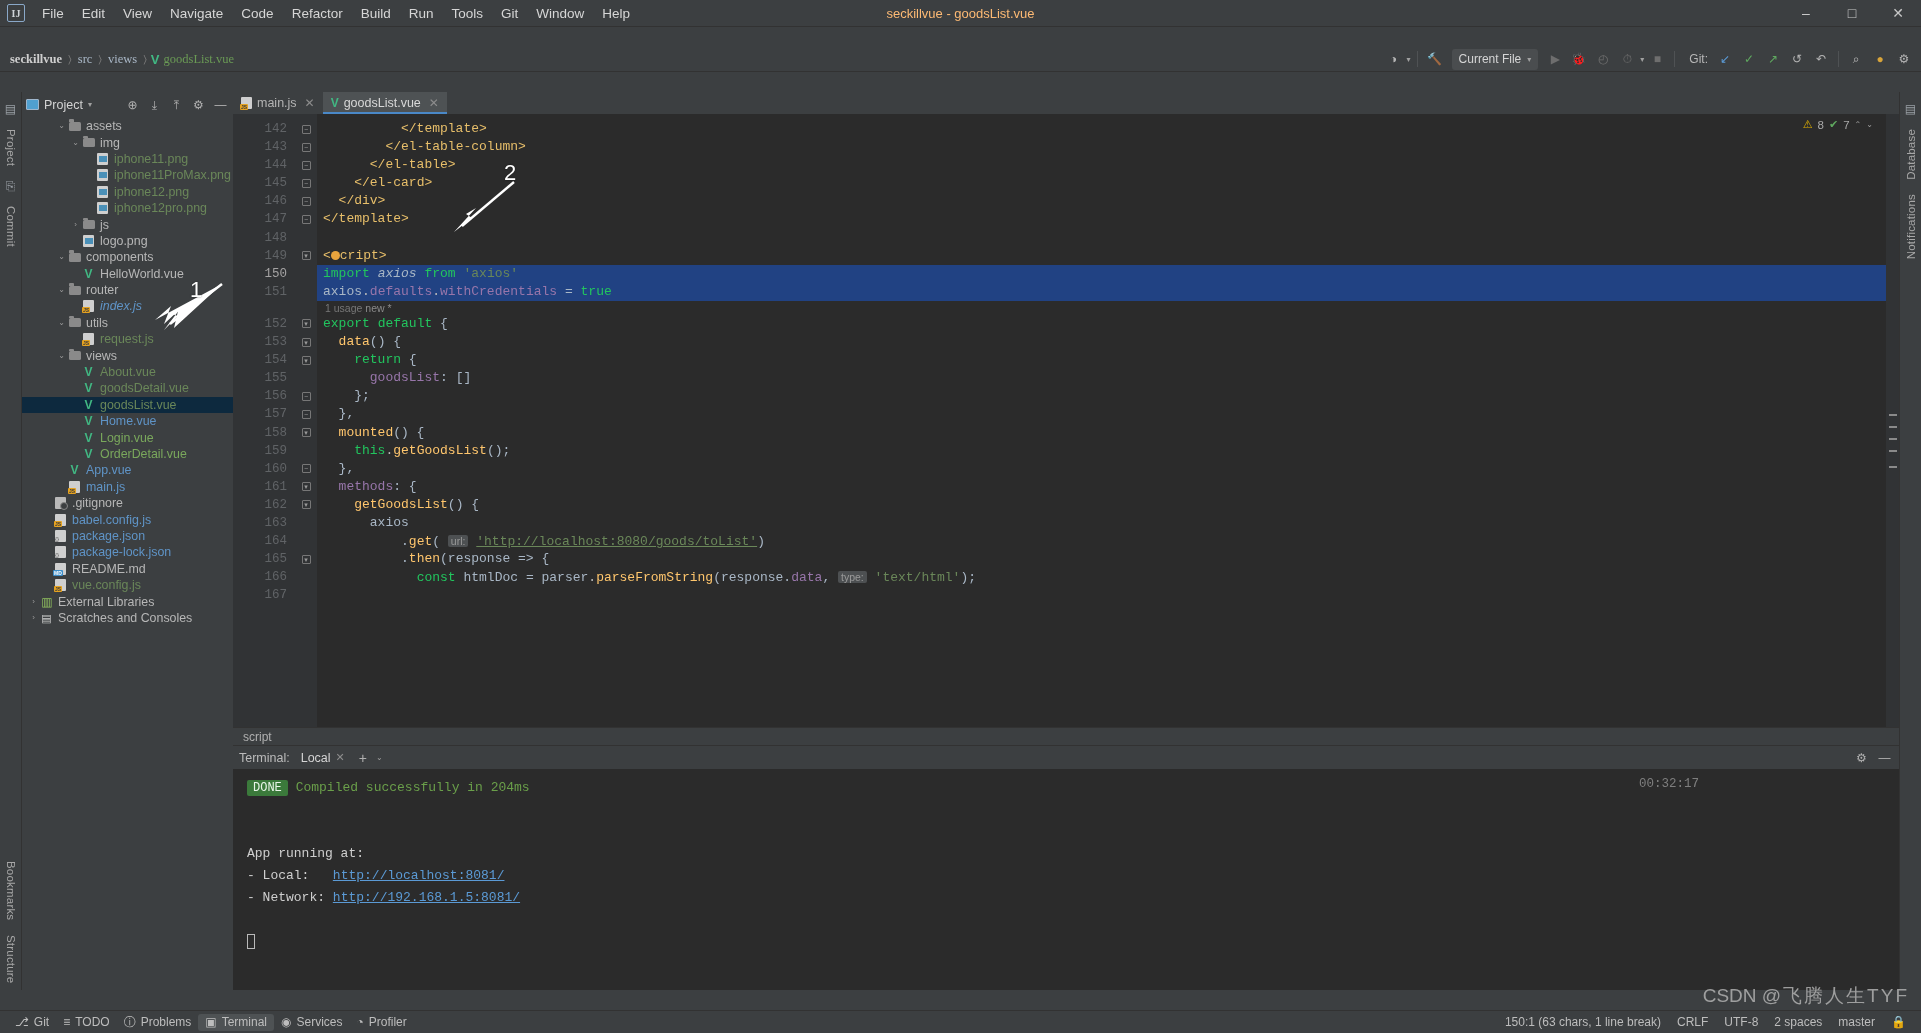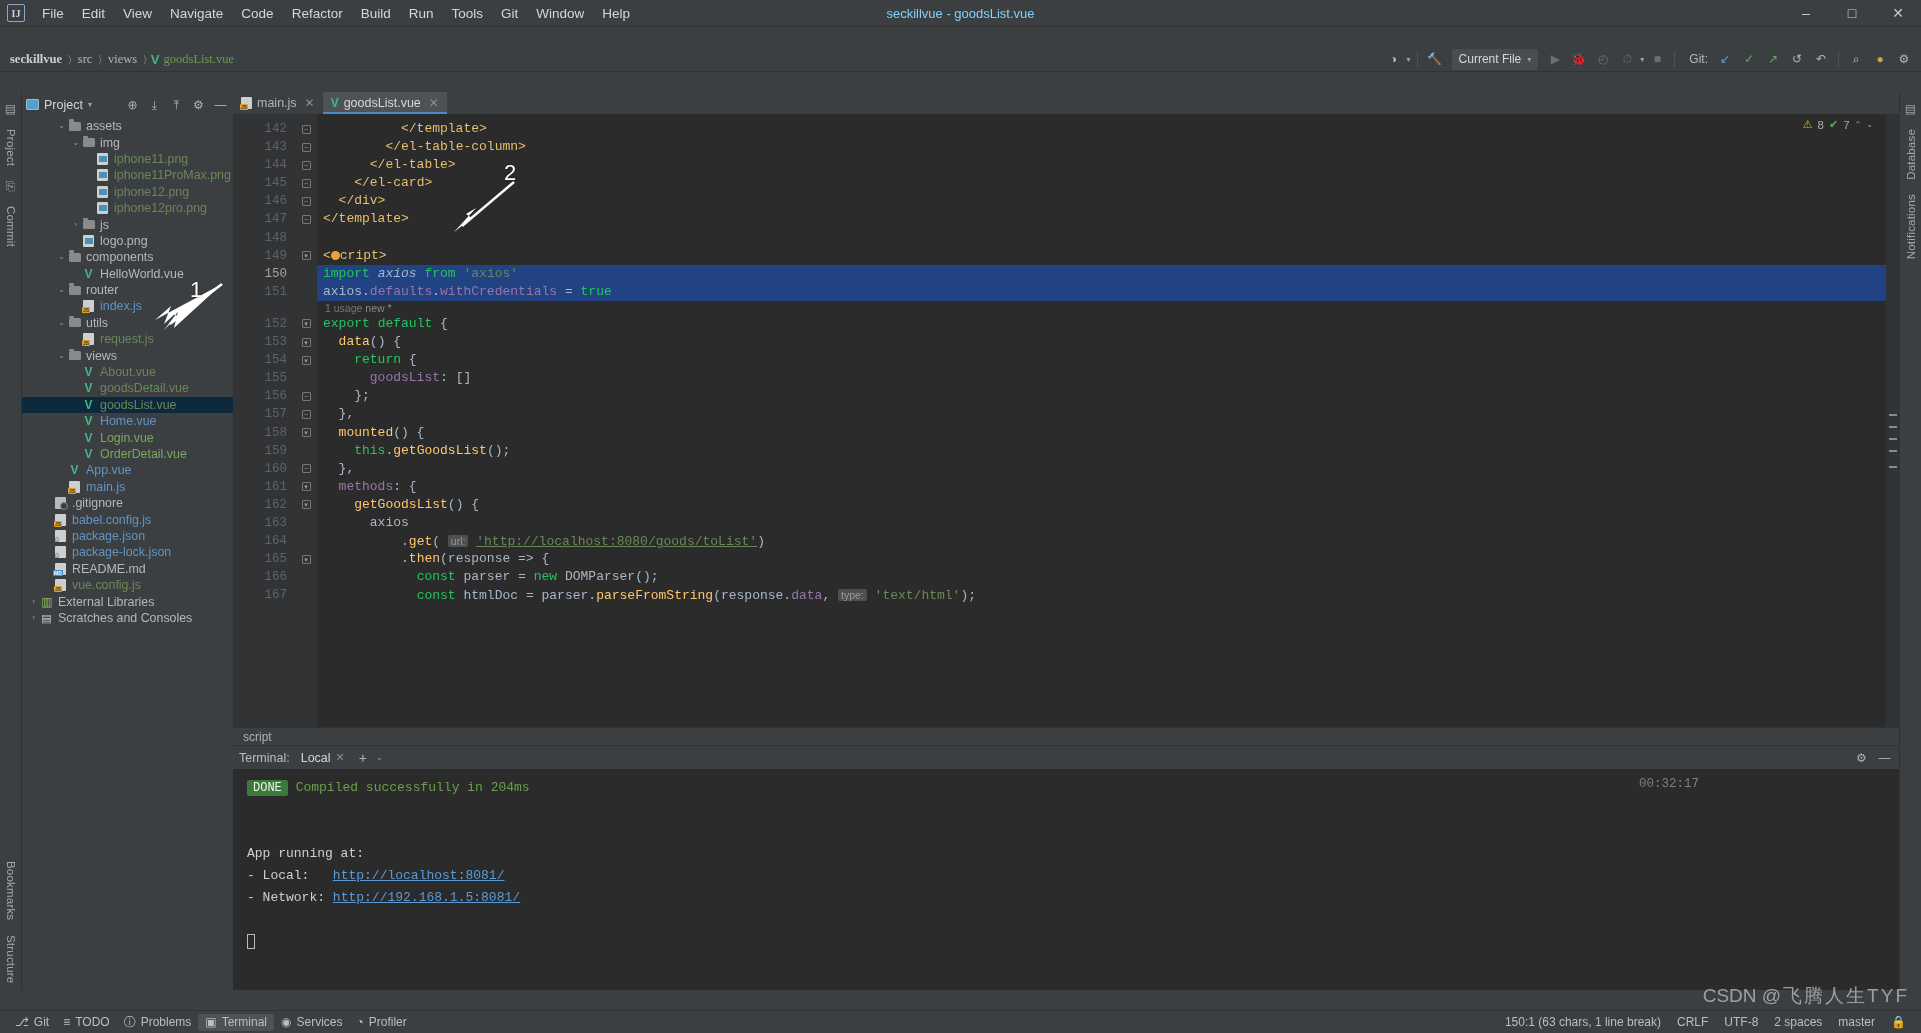--- a/index.html
+++ b/index.html
@@ -19,21 +19,21 @@
     height:27px; background:#3c3f41; display:flex; align-items:center;
     border-bottom:1px solid #323232; flex:0 0 27px; position:relative;
   }
   .ij-logo {
     width:18px;height:18px;margin:0 8px 0 7px;border:1px solid #8aa8c8;
     display:flex;align-items:center;justify-content:center;
     font-size:10px;color:#cfd4d8;font-weight:bold;font-family:"Liberation Serif",serif;
     border-radius:2px;
   }
   .menu-item { padding:3px 9px; font-size:13.5px; color:#d6d6d6; cursor:default; }
-  .win-title { position:absolute; left:0; right:0; text-align:center; font-size:13px; color:#7dd3fc; pointer-events:none;}
+  .win-title { position:absolute; left:0; right:0; text-align:center; font-size:13px; color:#fdba74; pointer-events:none;}
   .win-btns { margin-left:auto; display:flex; z-index:3;}
   .win-btn { width:46px;height:27px;display:flex;align-items:center;justify-content:center;color:#c8c8c8;font-size:14px;}
 
   
   .navbar {
     height:25px; background:#3c3f41; display:flex; align-items:center;
     padding-left:8px; flex:0 0 25px; border-bottom:1px solid #323232;
   }
   .crumb { font-size:12.5px; color:#a9b7c6; padding:0 2px;font-family:Liberation Serif, serif;}
   .crumb.bold { font-weight:bold; color:#cfcfcf;}
@@ -349,21 +349,21 @@
             </span>
             <span class="tlabel c-gray">HelloWorld.vue</span>
           </div>
           <div class="trow" style="padding-left: 34px;">
             <span class="arrow">⌄</span>
             <span class="ico">
               <span class="folder"></span>
             </span>
             <span class="tlabel c-gray">router</span>
           </div>
-          <div class="trow" style="padding-left: 48px;">
+          <div class="trow" style="padding-left: 48px; font-style: italic;">
             <span class="arrow"></span>
             <span class="ico">
               <span class="fjs"></span>
             </span>
             <span class="tlabel c-blue">index.js</span>
           </div>
           <div class="trow" style="padding-left: 34px;">
             <span class="arrow">⌄</span>
             <span class="ico">
               <span class="folder"></span>
@@ -627,21 +627,20 @@
               <div class="cline">    <span class="s-id">};</span></div>
               <div class="cline">  <span class="s-id">},</span></div>
               <div class="cline">  <span class="s-fn">mounted</span><span class="s-id">() {</span></div>
               <div class="cline">    <span class="s-kw">this</span>.<span class="s-fn">getGoodsList</span><span class="s-id">();</span></div>
               <div class="cline">  <span class="s-id">},</span></div>
               <div class="cline">  <span class="s-purple">methods</span><span class="s-id">: {</span></div>
               <div class="cline">    <span class="s-fn">getGoodsList</span><span class="s-id">() {</span></div>
               <div class="cline">      <span class="s-id">axios</span></div>
               <div class="cline">          <span class="s-id">.</span><span class="s-fn">get</span><span class="s-id">(</span> <span class="hint-chip">url:</span> <span class="s-link">'http://localhost:8080/goods/toList'</span><span class="s-id">)</span></div>
               <div class="cline">          <span class="s-id">.</span><span class="s-fn">then</span><span class="s-id">(response =&gt; {</span></div>
-              <div class="cline">            <span class="s-kw">const</span> <span class="s-id">parser</span> <span class="s-id">=</span> <span class="s-kw">new</span> <span class="s-id">DOMParser();</span></div>
               <div class="cline">            <span class="s-kw">const</span> <span class="s-id">htmlDoc</span> <span class="s-id">=</span> <span class="s-id">parser</span>.<span class="s-fn">parseFromString</span><span class="s-id">(response.</span><span class="s-field">data</span><span class="s-id">,</span> <span class="hint-chip">type:</span> <span class="s-str">'text/html'</span><span class="s-id">);</span></div>
             </div>
           <div class="marker-bar">
             <div class="mk" style="top:300px;background:#8a8a8a;"></div>
             <div class="mk" style="top:312px;background:#8a8a8a;"></div>
             <div class="mk" style="top:324px;background:#8a8a8a;"></div>
             <div class="mk" style="top:336px;background:#8a8a8a;"></div>
             <div class="mk" style="top:352px;background:#8a8a8a;"></div>
           </div>
           <div class="insp-widget">

